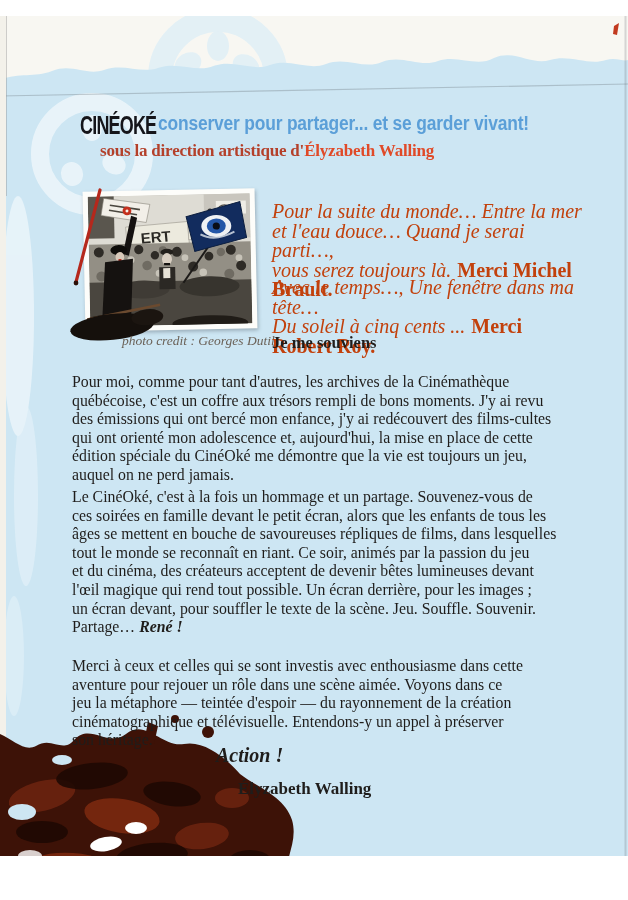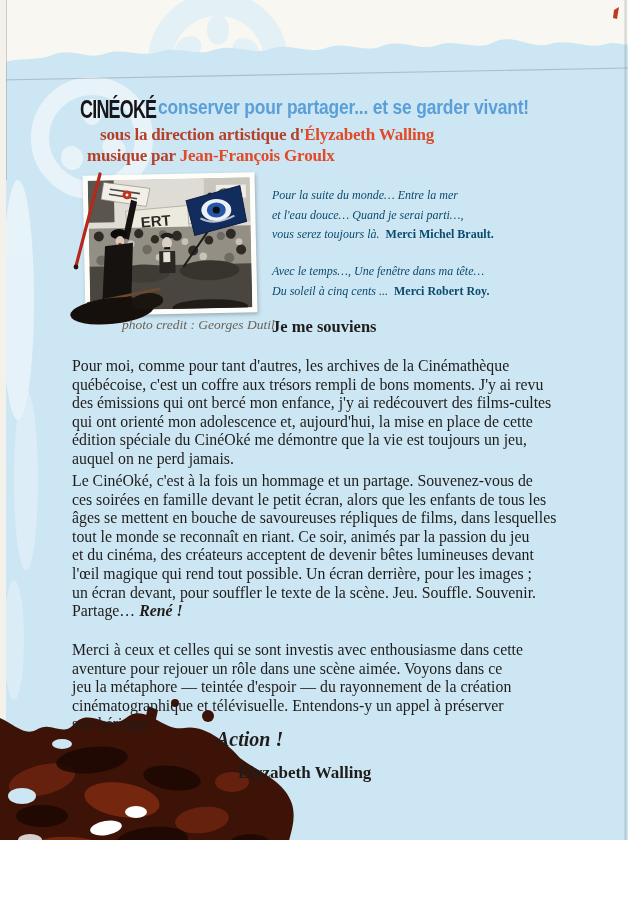--- a/index.html
+++ b/index.html
@@ -1,20 +1,21 @@
 <!DOCTYPE html>
 <html><head>
 <meta charset="utf-8">
 <style>
   html,body{margin:0;padding:0;}
   #page{
     position:relative;width:628px;height:840px;overflow:hidden;
     background:#f7f6f1;
     font-family:"Liberation Serif", serif;
     color:#1f1d1b;
+    margin-top:16px;
   }
   .abs{position:absolute;}
   .pre{white-space:pre-line;}
   
   #logo{
     left:80px;top:95px;
     font-family:"Liberation Sans",sans-serif;font-weight:800;
     font-size:23px;color:#15151a;letter-spacing:-1px;
     transform:scaleX(.78) scaleY(1.1);transform-origin:left top;
   }
@@ -33,21 +34,21 @@
   #photo-frame{
     left:84px;top:174px;width:172px;height:140px;
     background:#fdfdfa;padding:5px;box-sizing:border-box;
     transform:rotate(-1.2deg);
     box-shadow:1px 2px 4px rgba(60,70,80,.35);
   }
   #photo-credit{
     left:122px;top:317px;font-style:italic;font-size:13.5px;color:#6b6258;
   }
   
-  .quote{left:272px;width:310px;font-size:12px;font-style:italic;line-height:19.6px;color:#0c4a6e;}
+  .quote{left:272px;width:310px;font-size:20px;font-style:italic;line-height:19.6px;color:#c2410c;}
   .quote .q-credit{font-style:normal;font-weight:700;margin-left:6px;}
   #quote-brault{top:186px;}
   #quote-roy{top:262px;}
   #souviens-heading{left:272px;top:317px;font-weight:700;font-size:16.5px;}
   
   .body-par{left:72px;width:520px;font-size:15.8px;line-height:18.6px;}
   #paragraph-1{top:357px;}
   #paragraph-2{top:472px;}
   #paragraph-3{top:641px;}
   .fete{font-weight:700;font-style:italic;margin-left:4px;}
@@ -147,23 +148,20 @@
     </g>
 
     <rect x="0" y="892" width="628" height="8" fill="#1c282c"></rect>
   </svg>
 
   <div class="abs" id="logo">CINÉOKÉ</div>
   <div class="abs" id="tagline">conserver pour partager... et se garder vivant!</div>
 
   <div class="abs redline" style="left:100px;top:125px">
     <span>sous la direction artistique d'</span><span class="redname">Élyzabeth Walling</span>
-  </div>
-  <div class="abs redline" style="left:87px;top:146px">
-    <span>musique par </span><span class="redname">Jean-François Groulx</span>
   </div>
 
   <div class="abs" id="photo-frame">
     <svg width="162" height="130" viewBox="0 0 162 130">
       <rect x="0" y="0" width="162" height="130" fill="#b9b6ad"></rect>
       <rect x="0" y="0" width="162" height="52" fill="#dedcd4"></rect>
 
       <rect x="116" y="0" width="46" height="44" fill="#c9c6be"></rect>
       <rect x="128" y="7" width="30" height="13" fill="#efede6"></rect>
       <path d="M131,13 q6,-4 10,0 q6,3 12,-2" stroke="#55514a" stroke-width="1.4" fill="none"></path>

